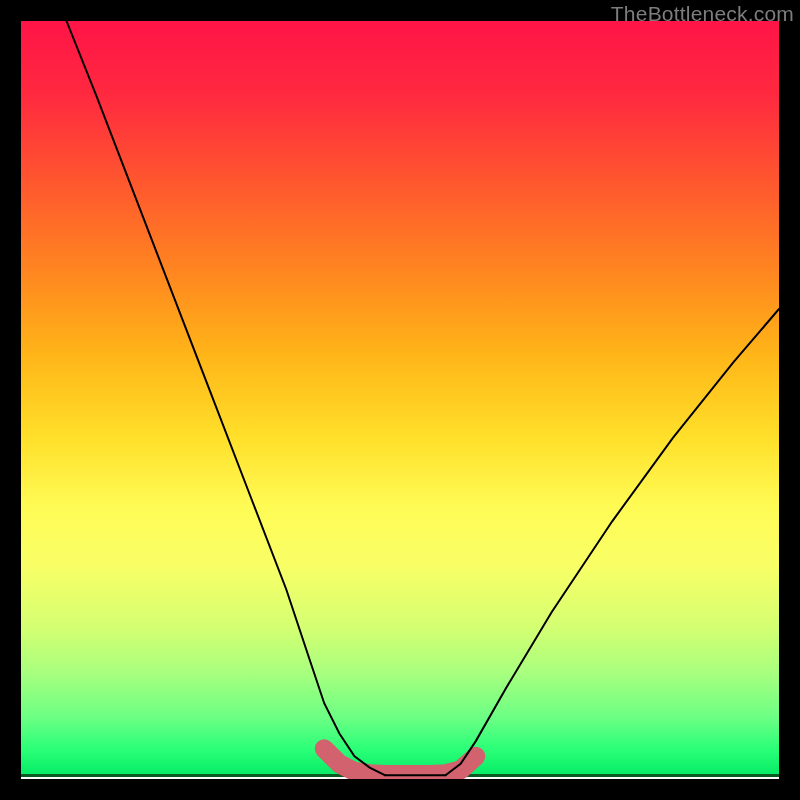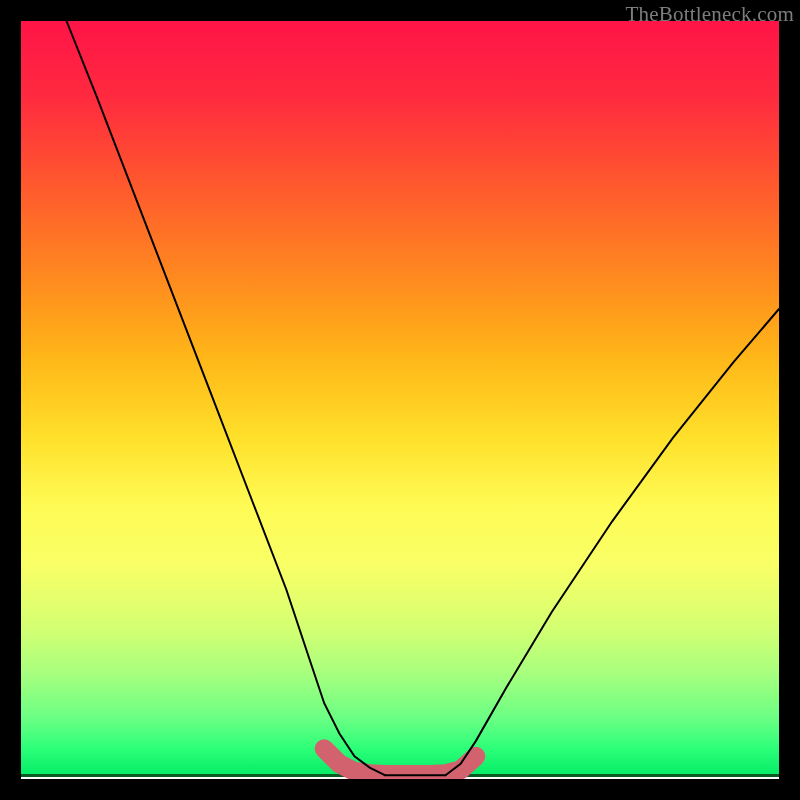--- a/index.html
+++ b/index.html
@@ -69,21 +69,20 @@
   }
   .watermark {
     position: absolute;
     top: 2px;
     right: 6px;
     color: #7d7d7d;
     font-size: 21px;
     font-weight: 500;
     letter-spacing: 0.2px;
     user-select: none;
-    font-family: Liberation Serif, serif;
   }
 </style>
 </head>
 <body>
 
 <div class="stage">
 
   <div class="plot">
     <div class="gradient"></div>
     <div class="bottom-dark"></div>

